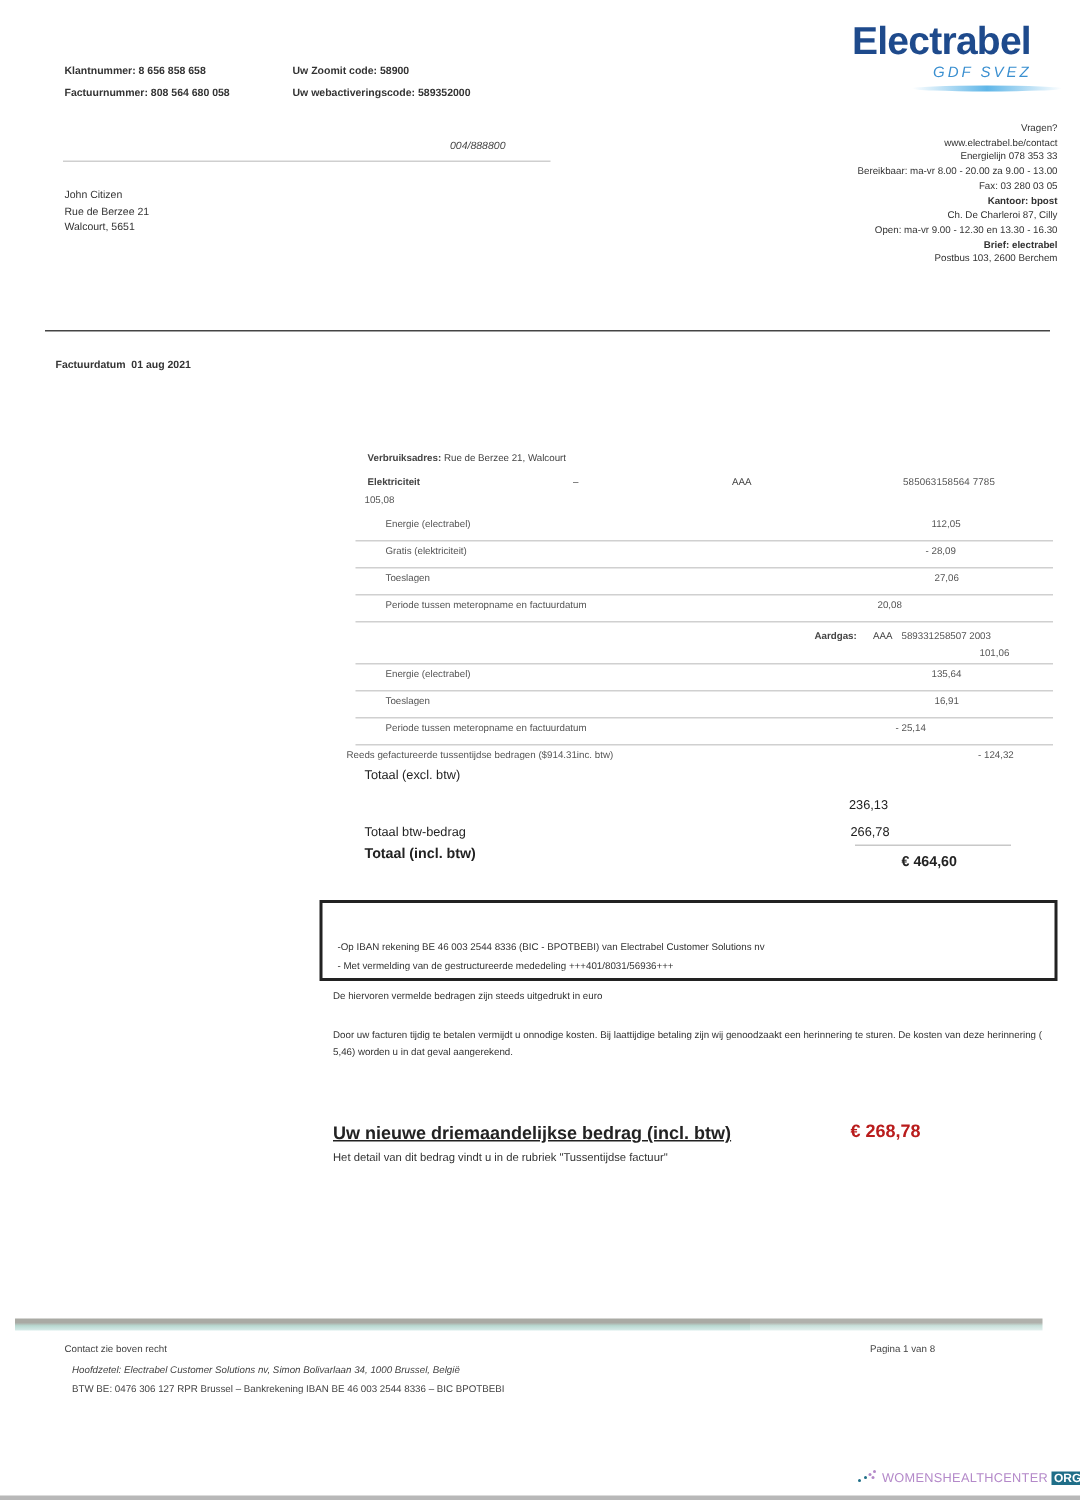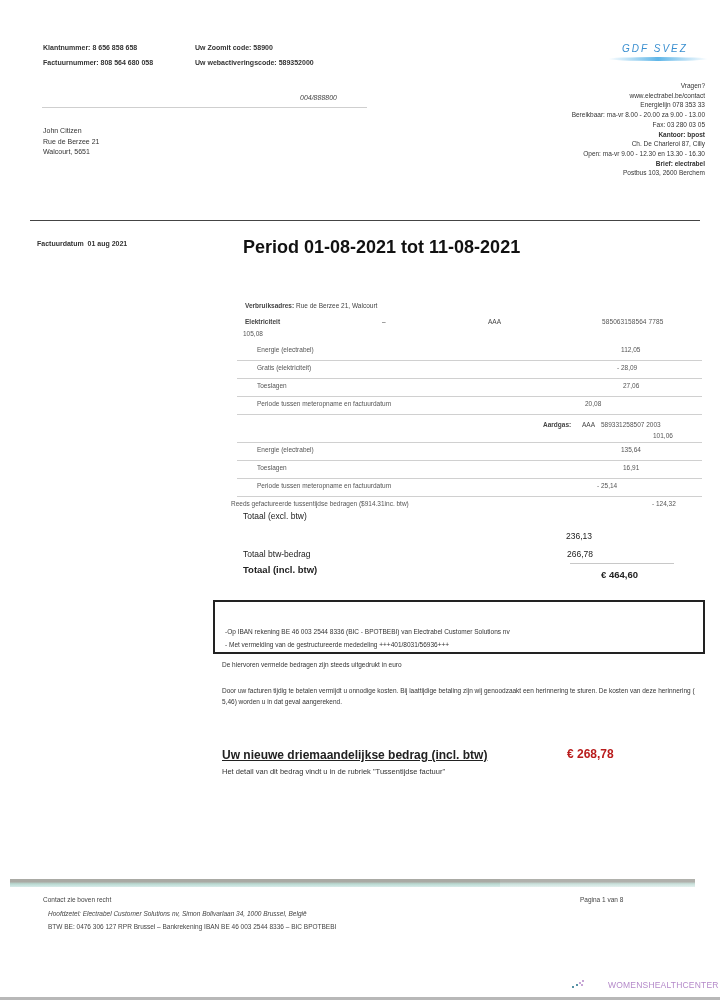--- a/index.html
+++ b/index.html
@@ -55,41 +55,42 @@
   .footbar2 { left:500px; top:879px; width:195px; height:8px; background:linear-gradient(180deg,#b0b1ac 0,#b0b1ac 35%,#c8e0da 60%,#e4f1ef 100%); }
   .foot1 { left:43px; top:896px; font-size:6.5px; color:#444; }
   .foot-page { left:580px; top:896px; font-size:6.5px; color:#444; }
   .foot2 { left:48px; top:910px; font-size:6.5px; color:#444; font-style:italic; }
   .foot3 { left:48px; top:923px; font-size:6.5px; color:#444; }
 
   
   .wm { left:570px; top:979px; height:12px; display:flex; align-items:center; }
   .wm-dots { width:18px; height:12px; position:relative; }
   .wm-dots span { position:absolute; width:2px; height:2px; border-radius:1px; }
-  .wm-text { font-size:8.5px; color:#b489c9; letter-spacing:0.2px;margin-left:20px; }
+  .wm-text { font-size:8.5px; color:#b489c9; letter-spacing:0.2px; }
   .wm-org { font-size:8px; font-weight:bold; color:#fff; background:#1f6e88; padding:0 2px; margin-left:2px; }
   .bottom-line { left:0; top:997px; width:720px; height:3px; background:#b8b8b8; }
 </style>
 </head>
 <body>
 
 <div class="abs ids">
   <div class="row">
     <div class="c1"><span>Klantnummer:</span> <span>8 656 858 658</span></div>
     <div><span>Uw Zoomit code:</span> <span>58900</span></div>
   </div>
   <div class="row">
     <div class="c1"><span>Factuurnummer:</span> <span>808 564 680 058</span></div>
     <div><span>Uw webactiveringscode:</span> <span>589352000</span></div>
   </div>
 </div>
 <div class="abs ref">004/888800</div>
 <div class="abs hr-short"></div>
 
 <div class="abs logo">
+  <div class="logo-word">Electrabel</div>
   <div class="logo-sub">GDF SVEZ</div>
   <div class="logo-swoosh"></div>
 </div>
 
 <div class="abs contact">
   <div>Vragen?</div>
   <div>www.electrabel.be/contact</div>
   <div>Energielijn 078 353 33</div>
   <div>Bereikbaar: ma-vr 8.00 - 20.00 za 9.00 - 13.00</div>
   <div>Fax: 03 280 03 05</div>
@@ -107,21 +108,20 @@
 </div>
 
 <div class="abs hr-main"></div>
 
 <div class="abs factdate">
   <span>Factuurdatum</span>&nbsp;
   <span>01 aug 2021</span>
 </div>
 
 <div class="abs title">
-  <div>Period 01-08-2021  tot 11-08-2021</div>
 </div>
 
 <div class="abs" style="left:245px;top:302px;font-size:6.5px;color:#444;">
   <span class="bold">Verbruiksadres:</span>
   <span>Rue de Berzee 21, Walcourt</span>
 </div>
 
 <div class="abs" style="left:245px;top:318px;font-size:6.5px;font-weight:bold;color:#444;">Elektriciteit</div>
 <div class="abs" style="left:382px;top:318px;font-size:6.5px;color:#444;">–</div>
 <div class="abs" style="left:488px;top:318px;font-size:6.5px;color:#444;">AAA</div>

